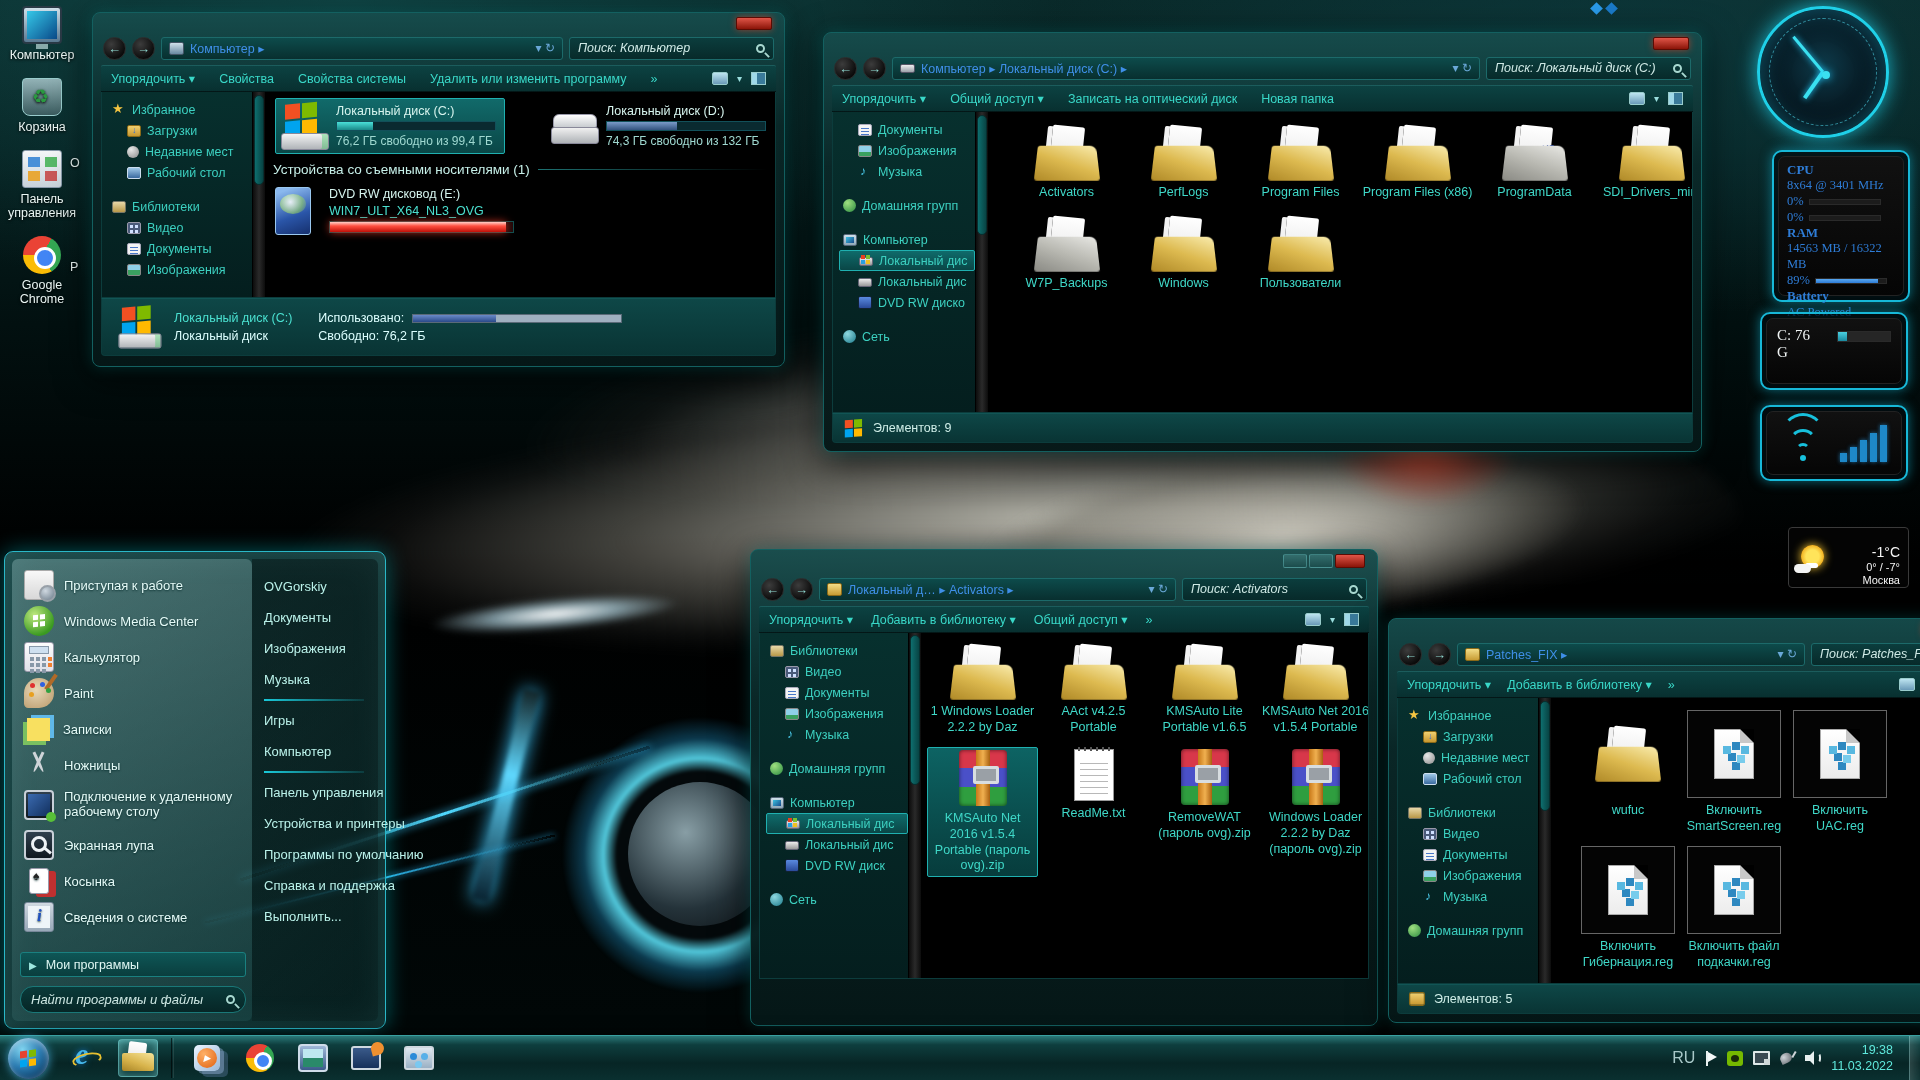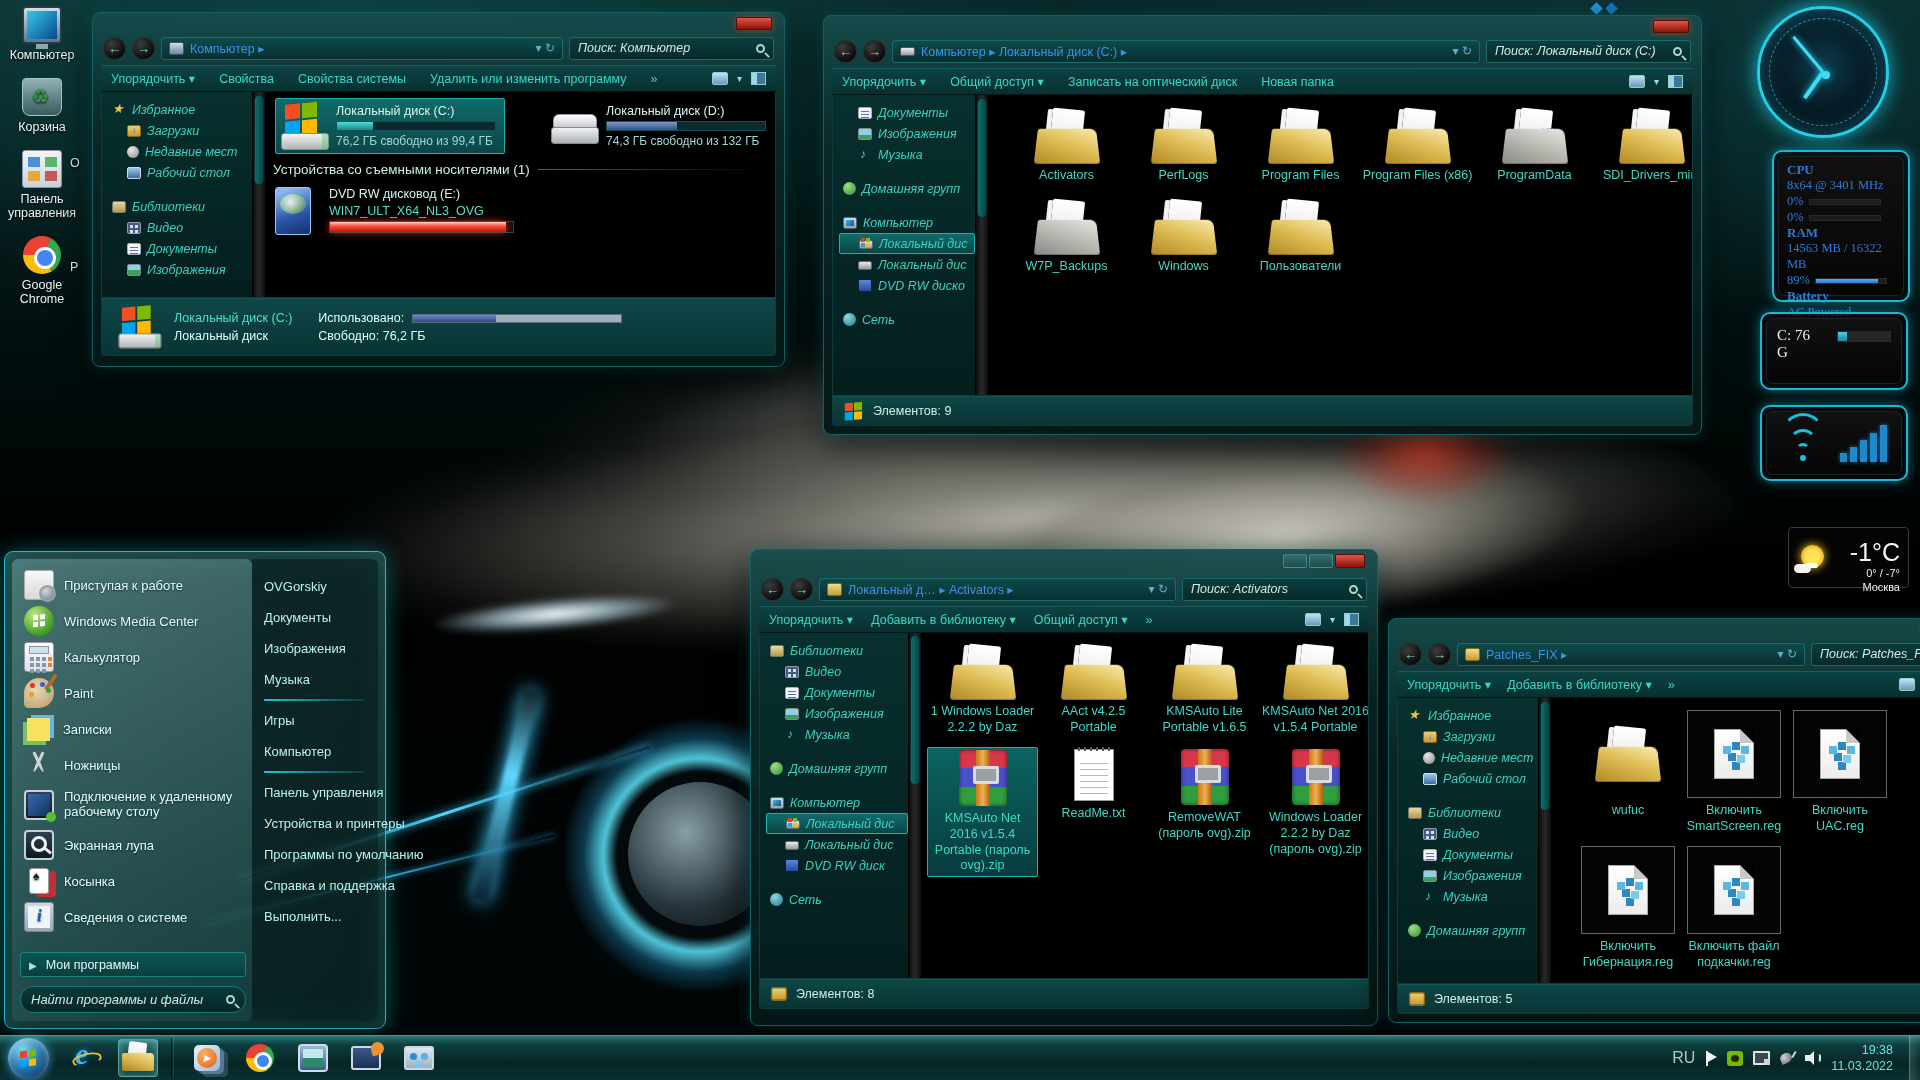--- a/index.html
+++ b/index.html
@@ -88,21 +88,21 @@
     background:linear-gradient(#0c4242,#083030);border-radius:2px 2px 0 0;}
   .tb-items{display:flex;gap:24px;align-items:center;}
   .tbtn{white-space:nowrap;}
   .tb-right{margin-left:auto;display:flex;gap:9px;align-items:center;}
   .vi-views{width:16px;height:13px;border:1px solid #9cc;border-radius:2px;background:linear-gradient(#bde4f0,#6a9ab8);}
   .vi-caret{color:#9dd;font-size:10px;}
   .vi-caret::before{content:"▾";}
   .vi-layout{width:15px;height:13px;border:1px solid #9cc;background:linear-gradient(90deg,#9fd8e8 40%,#3a7a9a 40%);}
   .body{display:flex;background:#000;border:1px solid #0c3c3c;border-top:none;}
   .sidebar{width:150px;flex:none;padding:7px 0 6px 6px;display:flex;flex-direction:column;
-    background:linear-gradient(180deg,#07302e,#041e1e);color:#3cd0c0;font-style:italic;}
+    background:linear-gradient(180deg,#07302e,#041e1e);color:#3cd0c0;}
   .sbitem{display:flex;gap:6px;align-items:center;height:21px;padding-left:4px;white-space:nowrap;overflow:hidden;}
   .sbitem.ind{padding-left:19px;}
   .sbitem.gap{height:13px;}
   .sbitem.sel{background:linear-gradient(#0f6b6b,#0a4646);border:1px solid #1fb0b0;border-radius:2px;}
   .vscroll{width:13px;flex:none;position:relative;background:linear-gradient(90deg,#0c0c0c,#2a2a2a 50%,#0c0c0c);border-left:1px solid #000;}
   .vthumb{position:absolute;left:1px;right:1px;border-radius:5px;background:linear-gradient(90deg,#0e6e6e,#084444);border:1px solid #063030;}
   .vscroll.light .vthumb{background:linear-gradient(90deg,#d8d8d8,#9a9a9a);border-color:#777;}
   .content{flex:1;position:relative;background:#000;overflow:hidden;}
   .statusbar{height:30px;display:flex;align-items:center;gap:10px;padding:0 12px;color:#cfeee8;
     background:linear-gradient(#0e4747,#093434);border:1px solid #0c3c3c;border-top:1px solid #155;border-radius:0 0 4px 4px;}
@@ -355,21 +355,21 @@
   .sigbars i:nth-child(4){height:29px;}
   .sigbars i:nth-child(5){height:37px;}
   .g-weather{left:1788px;top:527px;width:121px;height:61px;background:#040404;border:1px solid #3a3a3a;border-radius:4px;
     display:flex;align-items:center;gap:6px;padding:4px 8px;}
   .sun{position:relative;width:30px;height:30px;flex:none;}
   .sun::before{content:"";position:absolute;left:4px;top:2px;width:23px;height:23px;border-radius:50%;
     background:radial-gradient(circle,#ffe45a 40%,#f0a818 75%);box-shadow:0 0 10px #fc3;}
   .sun::after{content:"";position:absolute;left:-3px;bottom:0;width:17px;height:9px;border-radius:7px;background:#f4f4f4;
     box-shadow:9px -3px 0 -2px #fff;}
   .wx{margin-left:auto;text-align:right;color:#f4f4f4;line-height:1.2;}
-  .wx-temp{font-size:25px;margin-top:16px;}
+  .wx-temp{font-size:14px;margin-top:16px;}
   .wx-range,.wx-city{font-size:11px;}
 
   .sbl{white-space:nowrap;}
 </style>
 </head>
 <body>
 
 <div id="screen">
 
   <div class="wallpaper">
@@ -547,21 +547,21 @@
           <span class="usedbar">
               <i style="width: 40%;"></i>
             </span>
           </span>
         <span>Локальный диск</span>
         <span>Свободно: 76,2 ГБ</span>
       </div>
     </div>
   </div>
 
-  <div class="win" style="left:823px;top:15px;width:879px;height:420px;">
+  <div class="win" style="left:823px;top:32px;width:879px;height:420px;">
     <div class="titlebar">
       <span class="close-btn"></span>
     </div>
     <div class="addr-row">
       <span class="navbtn back"></span>
       <span class="navbtn fwd"></span>
       <div class="crumb">
         <span class="cicon ci-drive"></span>
         <span>Компьютер  ▸  Локальный диск (C:)  ▸</span>
         <span class="refresh"></span>
@@ -857,24 +857,20 @@
               <span class="ficon ic-rar"></span>
               <span class="flabel">RemoveWAT (пароль ovg).zip</span>
             </div>
 
             <div class="fitem">
               <span class="ficon ic-rar"></span>
               <span class="flabel">Windows Loader 2.2.2 by Daz (пароль ovg).zip</span>
             </div>
           </div>
       </div>
-    </div>
-    <div class="statusbar">
-      <span class="mi mi-folder big"></span>
-      <span>Элементов: 8</span>
     </div>
   </div>
 
   <div class="win" style="left:1388px;top:618px;width:584px;height:405px;z-index:7;">
     <div class="titlebar">
       <span class="close-btn"></span>
     </div>
     <div class="addr-row">
       <span class="navbtn back"></span>
       <span class="navbtn fwd"></span>

